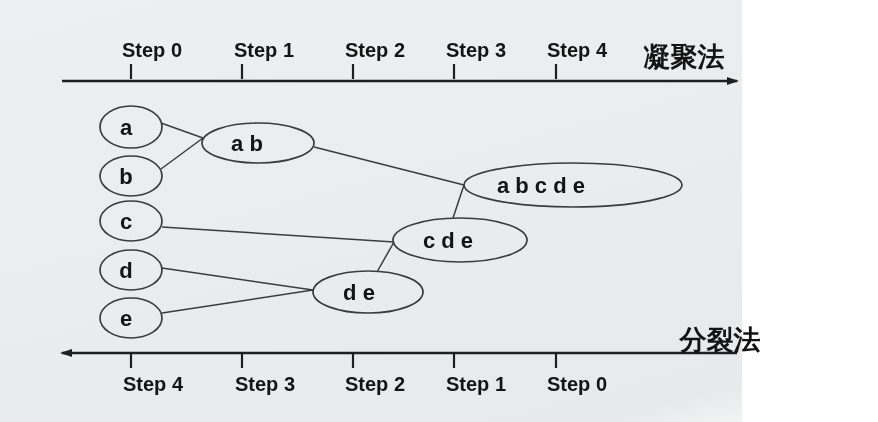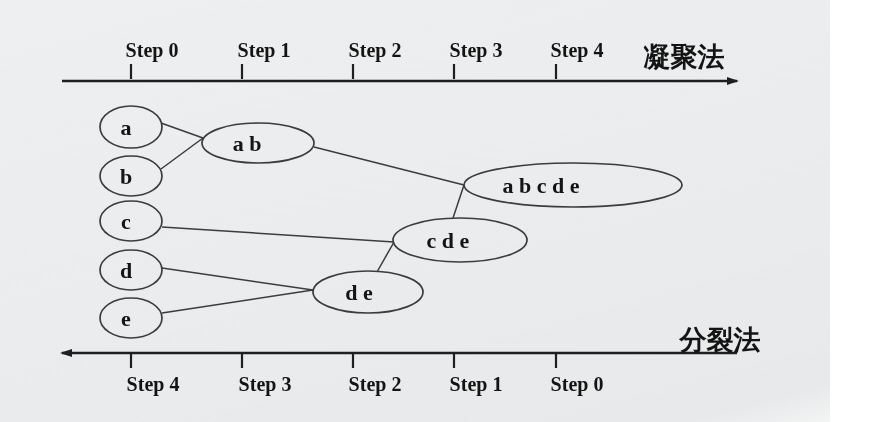--- a/index.html
+++ b/index.html
@@ -5,24 +5,23 @@
   html, body {
     margin: 0;
     padding: 0;
     width: 878px;
     height: 422px;
     overflow: hidden;
     font-family: "Liberation Sans", "DejaVu Sans", sans-serif;
   }
   .stage {
     position: relative;
-    width: 830px;
+    width: 742px;
     height: 422px;
     background: linear-gradient(165deg, #eeeff0 0%, #ebeced 50%, #e7e9ea 94%, #f3f4f4 100%);
-    font-family: Liberation Serif, serif;
   }
   svg { display: block; }
   .axis-line   { fill: none; stroke-width: 2.4px; }
   .tick        { stroke-width: 2.2px; }
   .edge        { fill: none; stroke-width: 1.5px; }
   .node-ellipse{ fill: none; stroke-width: 1.7px; }
   .node-label  { font-size: 22px; font-weight: 700; }
   .step-label  { font-size: 20px; font-weight: 700; }
   .method-label{ font-size: 27px; font-weight: 700; }
   text { user-select: none; }

